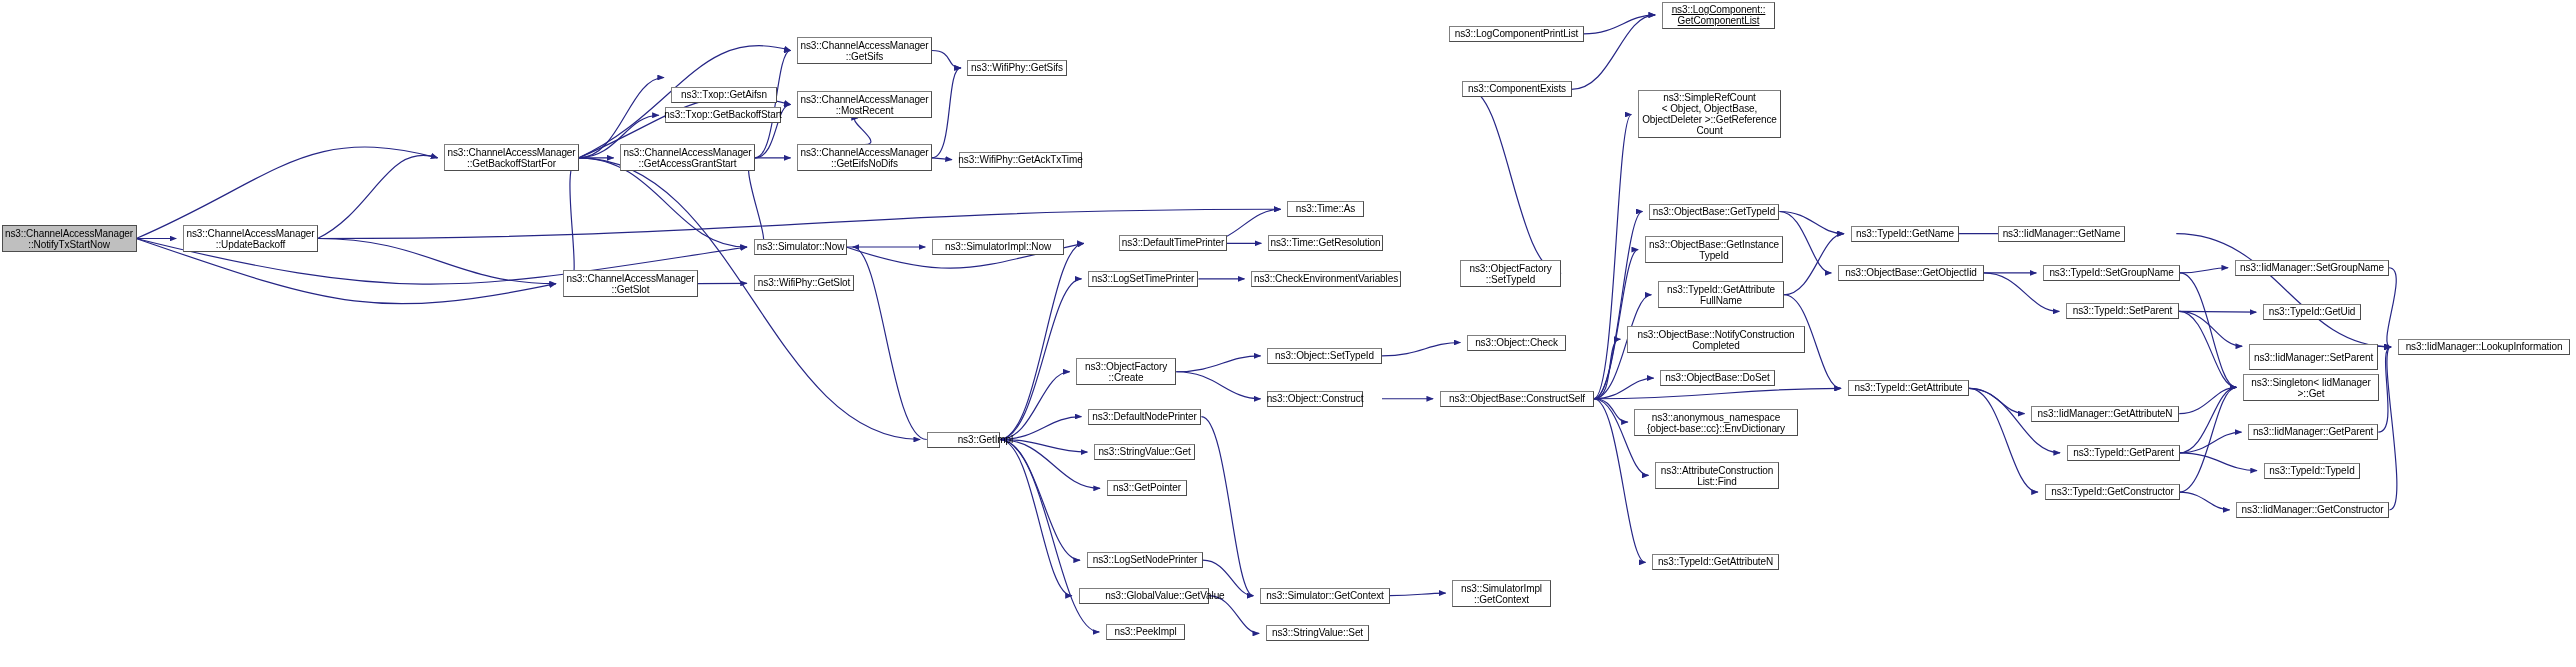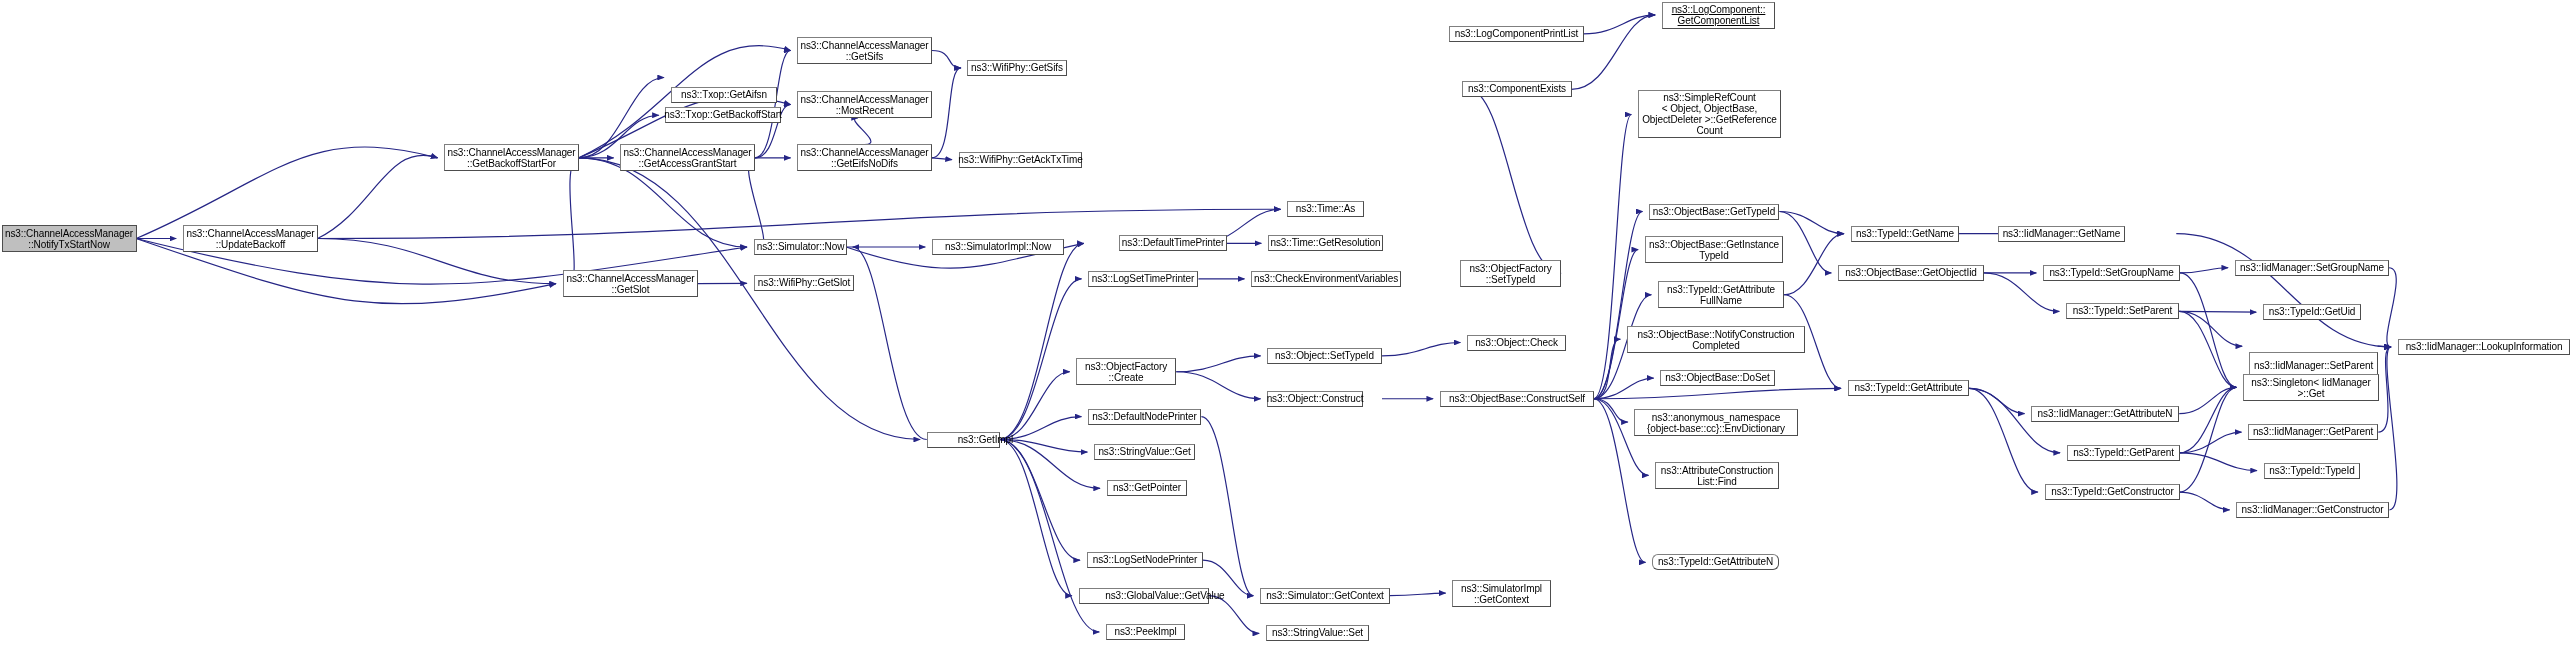--- a/index.html
+++ b/index.html
@@ -196,33 +196,33 @@
 TypeId</div>
     <div class="node" style="left: 1658px; top: 281px; width: 126px; height: 27px;">ns3::TypeId::GetAttribute
 FullName</div>
     <div class="node" style="left: 1627px; top: 326px; width: 178px; height: 27px;">ns3::ObjectBase::NotifyConstruction
 Completed</div>
     <div class="node" style="left: 1660px; top: 370px; width: 115px; height: 15.5px;">ns3::ObjectBase::DoSet</div>
     <div class="node" style="left: 1634px; top: 409px; width: 164px; height: 27px;">ns3::anonymous_namespace
 {object-base::cc}::EnvDictionary</div>
     <div class="node" style="left: 1655px; top: 462px; width: 124px; height: 27px;">ns3::AttributeConstruction
 List::Find</div>
-    <div class="node" style="left: 1652px; top: 554px; width: 127px; height: 15.5px; border-radius: 6px;">ns3::TypeId::GetAttributeN</div>
+    <div class="node" style="left: 1652px; top: 554px; width: 127px; height: 15.5px;">ns3::TypeId::GetAttributeN</div>
     <div class="node" style="left: 1851px; top: 226px; width: 108px; height: 15.5px;">ns3::TypeId::GetName</div>
     <div class="node" style="left: 1838px; top: 265px; width: 146px; height: 15.5px;">ns3::ObjectBase::GetObjectIid</div>
     <div class="node" style="left: 1848px; top: 380px; width: 121px; height: 15.5px;">ns3::TypeId::GetAttribute</div>
     <div class="node" style="left: 1998px; top: 226px; width: 127px; height: 15.5px;">ns3::IidManager::GetName</div>
     <div class="node" style="left: 2043px; top: 265px; width: 137px; height: 15.5px;">ns3::TypeId::SetGroupName</div>
     <div class="node" style="left: 2066px; top: 303px; width: 113px; height: 15.5px;">ns3::TypeId::SetParent</div>
     <div class="node" style="left: 2031px; top: 406px; width: 148px; height: 15.5px;">ns3::IidManager::GetAttributeN</div>
     <div class="node" style="left: 2067px; top: 445px; width: 113px; height: 15.5px;">ns3::TypeId::GetParent</div>
     <div class="node" style="left: 2045px; top: 484px; width: 135px; height: 15.5px;">ns3::TypeId::GetConstructor</div>
     <div class="node" style="left: 2235px; top: 260px; width: 154px; height: 15.5px;">ns3::IidManager::SetGroupName</div>
     <div class="node" style="left: 2263px; top: 304px; width: 98px; height: 15.5px;">ns3::TypeId::GetUid</div>
-    <div class="node" style="left: 2249px; top: 352px; width: 129px; height: 26px;">ns3::IidManager::SetParent</div>
+    <div class="node" style="left: 2249px; top: 344px; width: 129px; height: 26px;">ns3::IidManager::SetParent</div>
     <div class="node" style="left: 2243px; top: 374px; width: 136px; height: 27px;">ns3::Singleton&lt; IidManager
 &gt;::Get</div>
     <div class="node" style="left: 2248px; top: 424px; width: 130px; height: 15.5px;">ns3::IidManager::GetParent</div>
     <div class="node" style="left: 2264px; top: 463px; width: 96px; height: 15.5px;">ns3::TypeId::TypeId</div>
     <div class="node" style="left: 2236px; top: 502px; width: 153px; height: 15.5px;">ns3::IidManager::GetConstructor</div>
     <div class="node" style="left: 2398px; top: 339px; width: 172px; height: 15.5px;">ns3::IidManager::LookupInformation</div>
   </div>
 
 
 </body></html>

